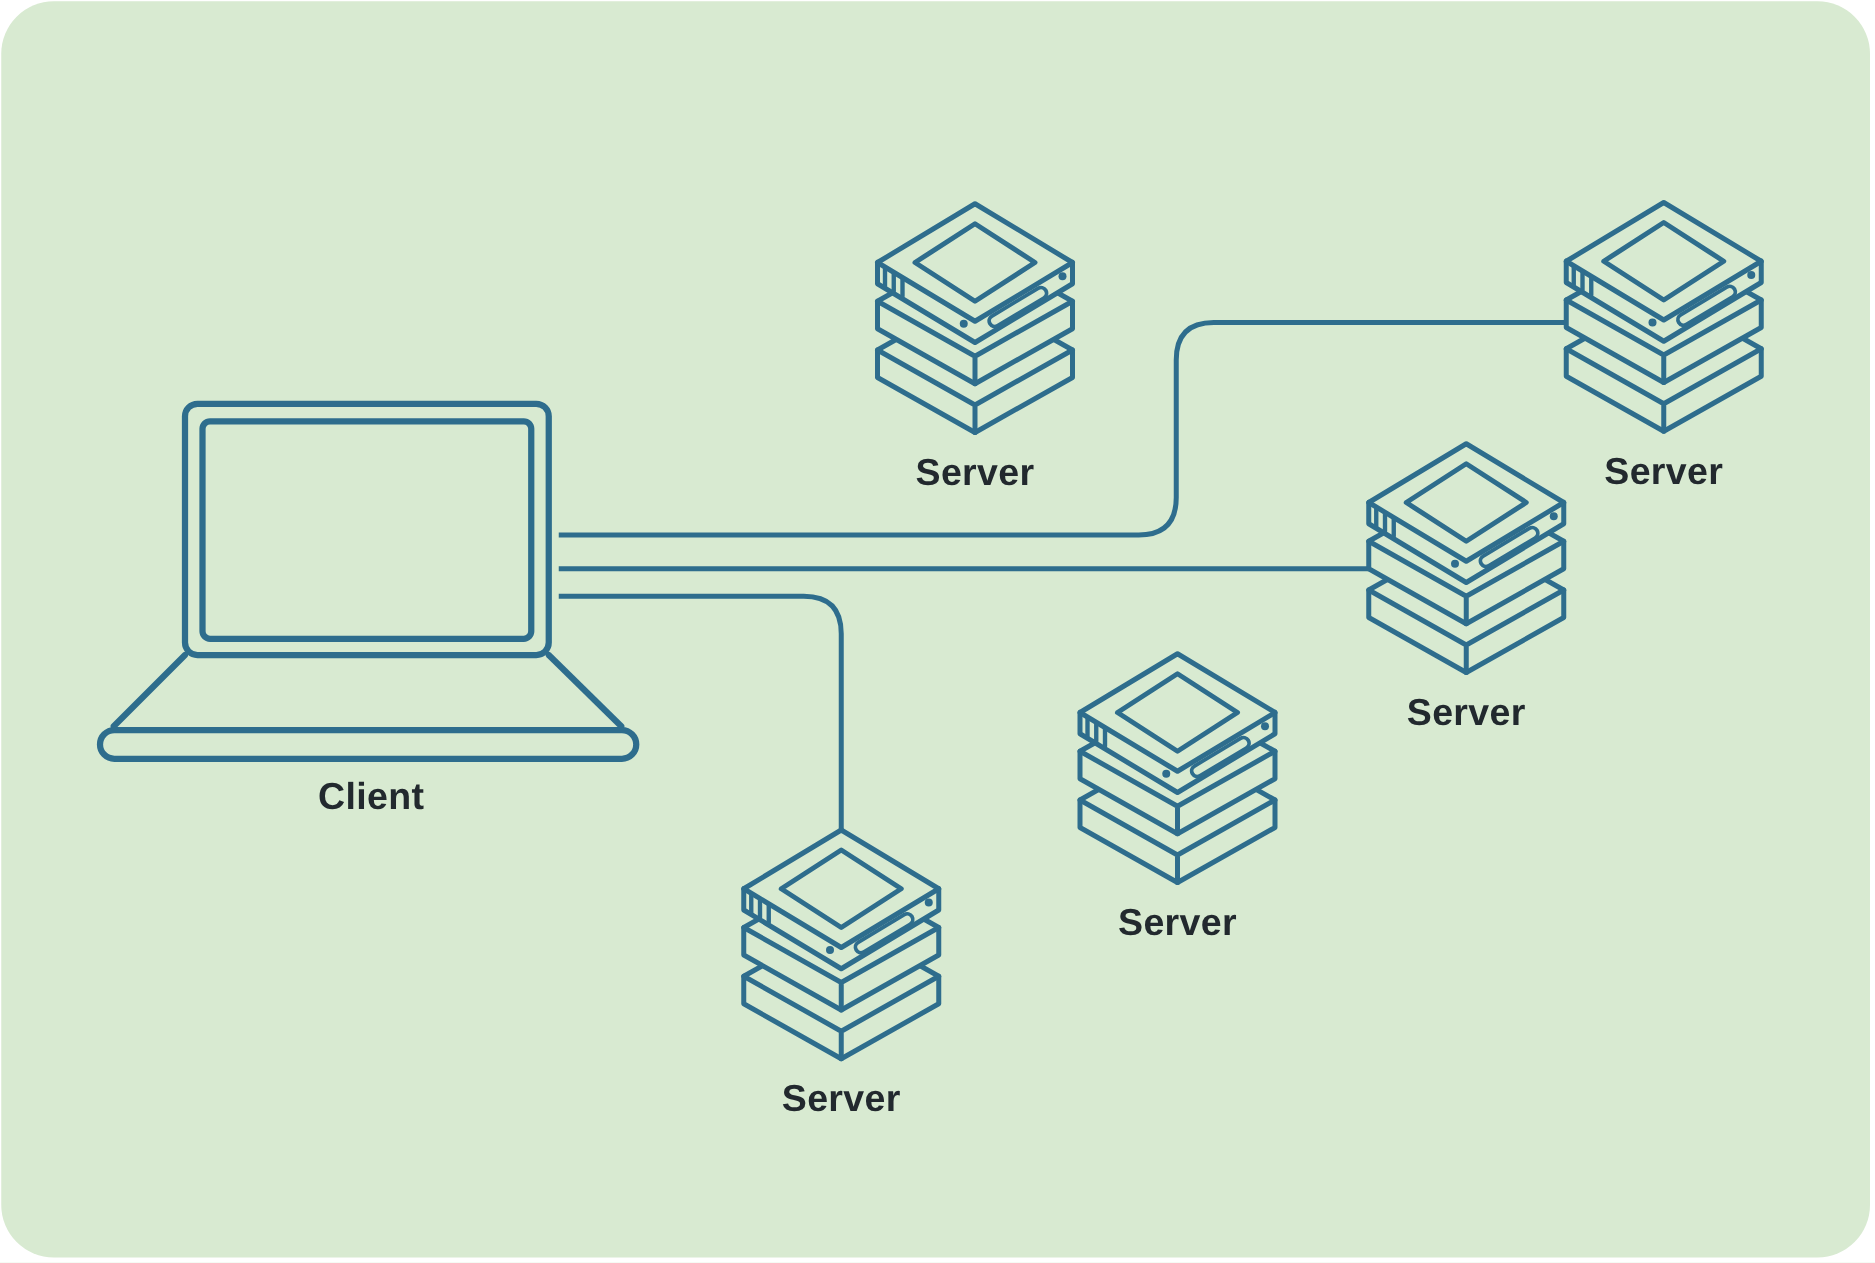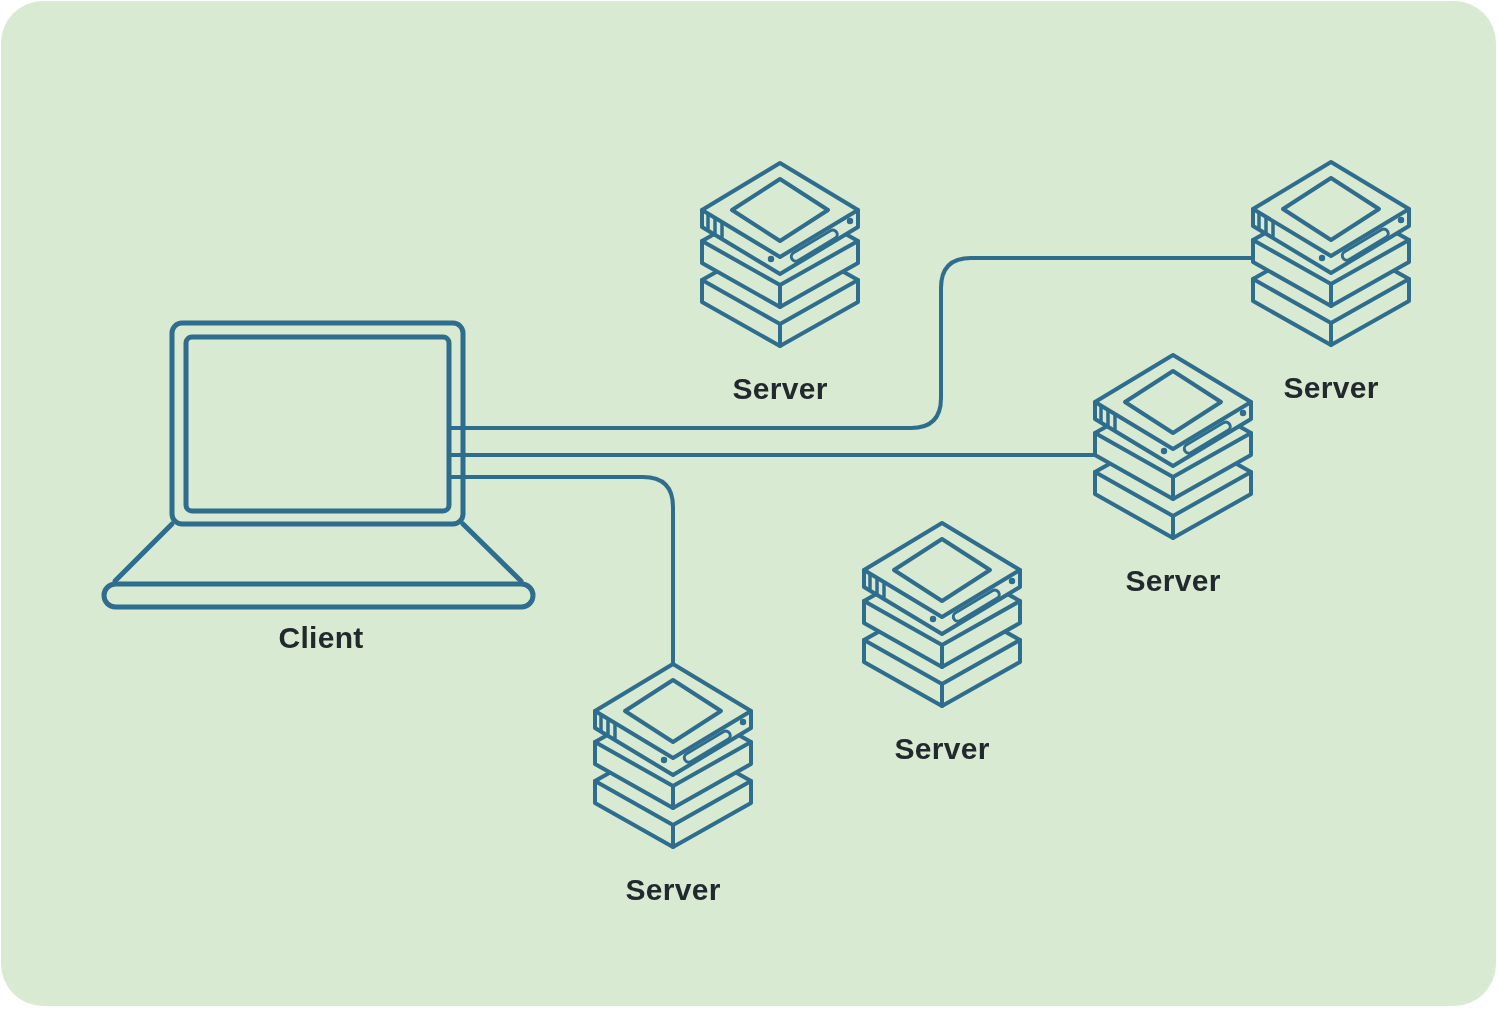--- a/index.html
+++ b/index.html
@@ -29,21 +29,21 @@
     z-index: 1;
   }
   .node {
     position: absolute;
     z-index: 2;
     text-align: center;
   }
   .node svg { display: block; color: var(--line, #2e6d8d); }
   .node-label {
     display: block;
-    margin-top: 17px;
+    margin-top: 7px;
     font-size: 30px;
     font-weight: 700;
     letter-spacing: 0.3px;
     line-height: 30px;
     color: var(--ink, #22292e);
   }
   .client-label { margin-top: 8px; }
   .hidden-defs { position: absolute; width: 0; height: 0; overflow: hidden; }
 </style>
 </head>
@@ -78,21 +78,21 @@
 
 <div class="stage">
   <div class="panel"></div>
 
   <svg class="lines-layer" viewBox="0 0 1500 1010" fill="none" stroke="var(--line,#2e6d8d)" stroke-width="4">
     <path d="M447,428 H911 Q941,428 941,398 V288 Q941,258 971,258 H1253"></path>
     <path d="M447,455 H1095"></path>
     <path d="M447,477 H643 Q673,477 673,507 V664"></path>
   </svg>
 
-  <div class="node" style="left:96px; top:315px; width:450px;">
+  <div class="node" style="left:72px; top:315px; width:450px;">
     <svg width="450" height="300" viewBox="80 315 450 300" fill="none" stroke="currentColor" stroke-width="5" stroke-linejoin="round" stroke-linecap="round">
       <rect x="156" y="323" width="291" height="201" rx="10"></rect>
       <rect x="170" y="337" width="263" height="174" rx="6"></rect>
       <path d="M156,524 L99,581"></path>
       <path d="M447,524 L505,581"></path>
       <rect x="88" y="584" width="429" height="23" rx="11.5"></rect>
     </svg>
     <span class="node-label client-label">Client</span>
   </div>
 

